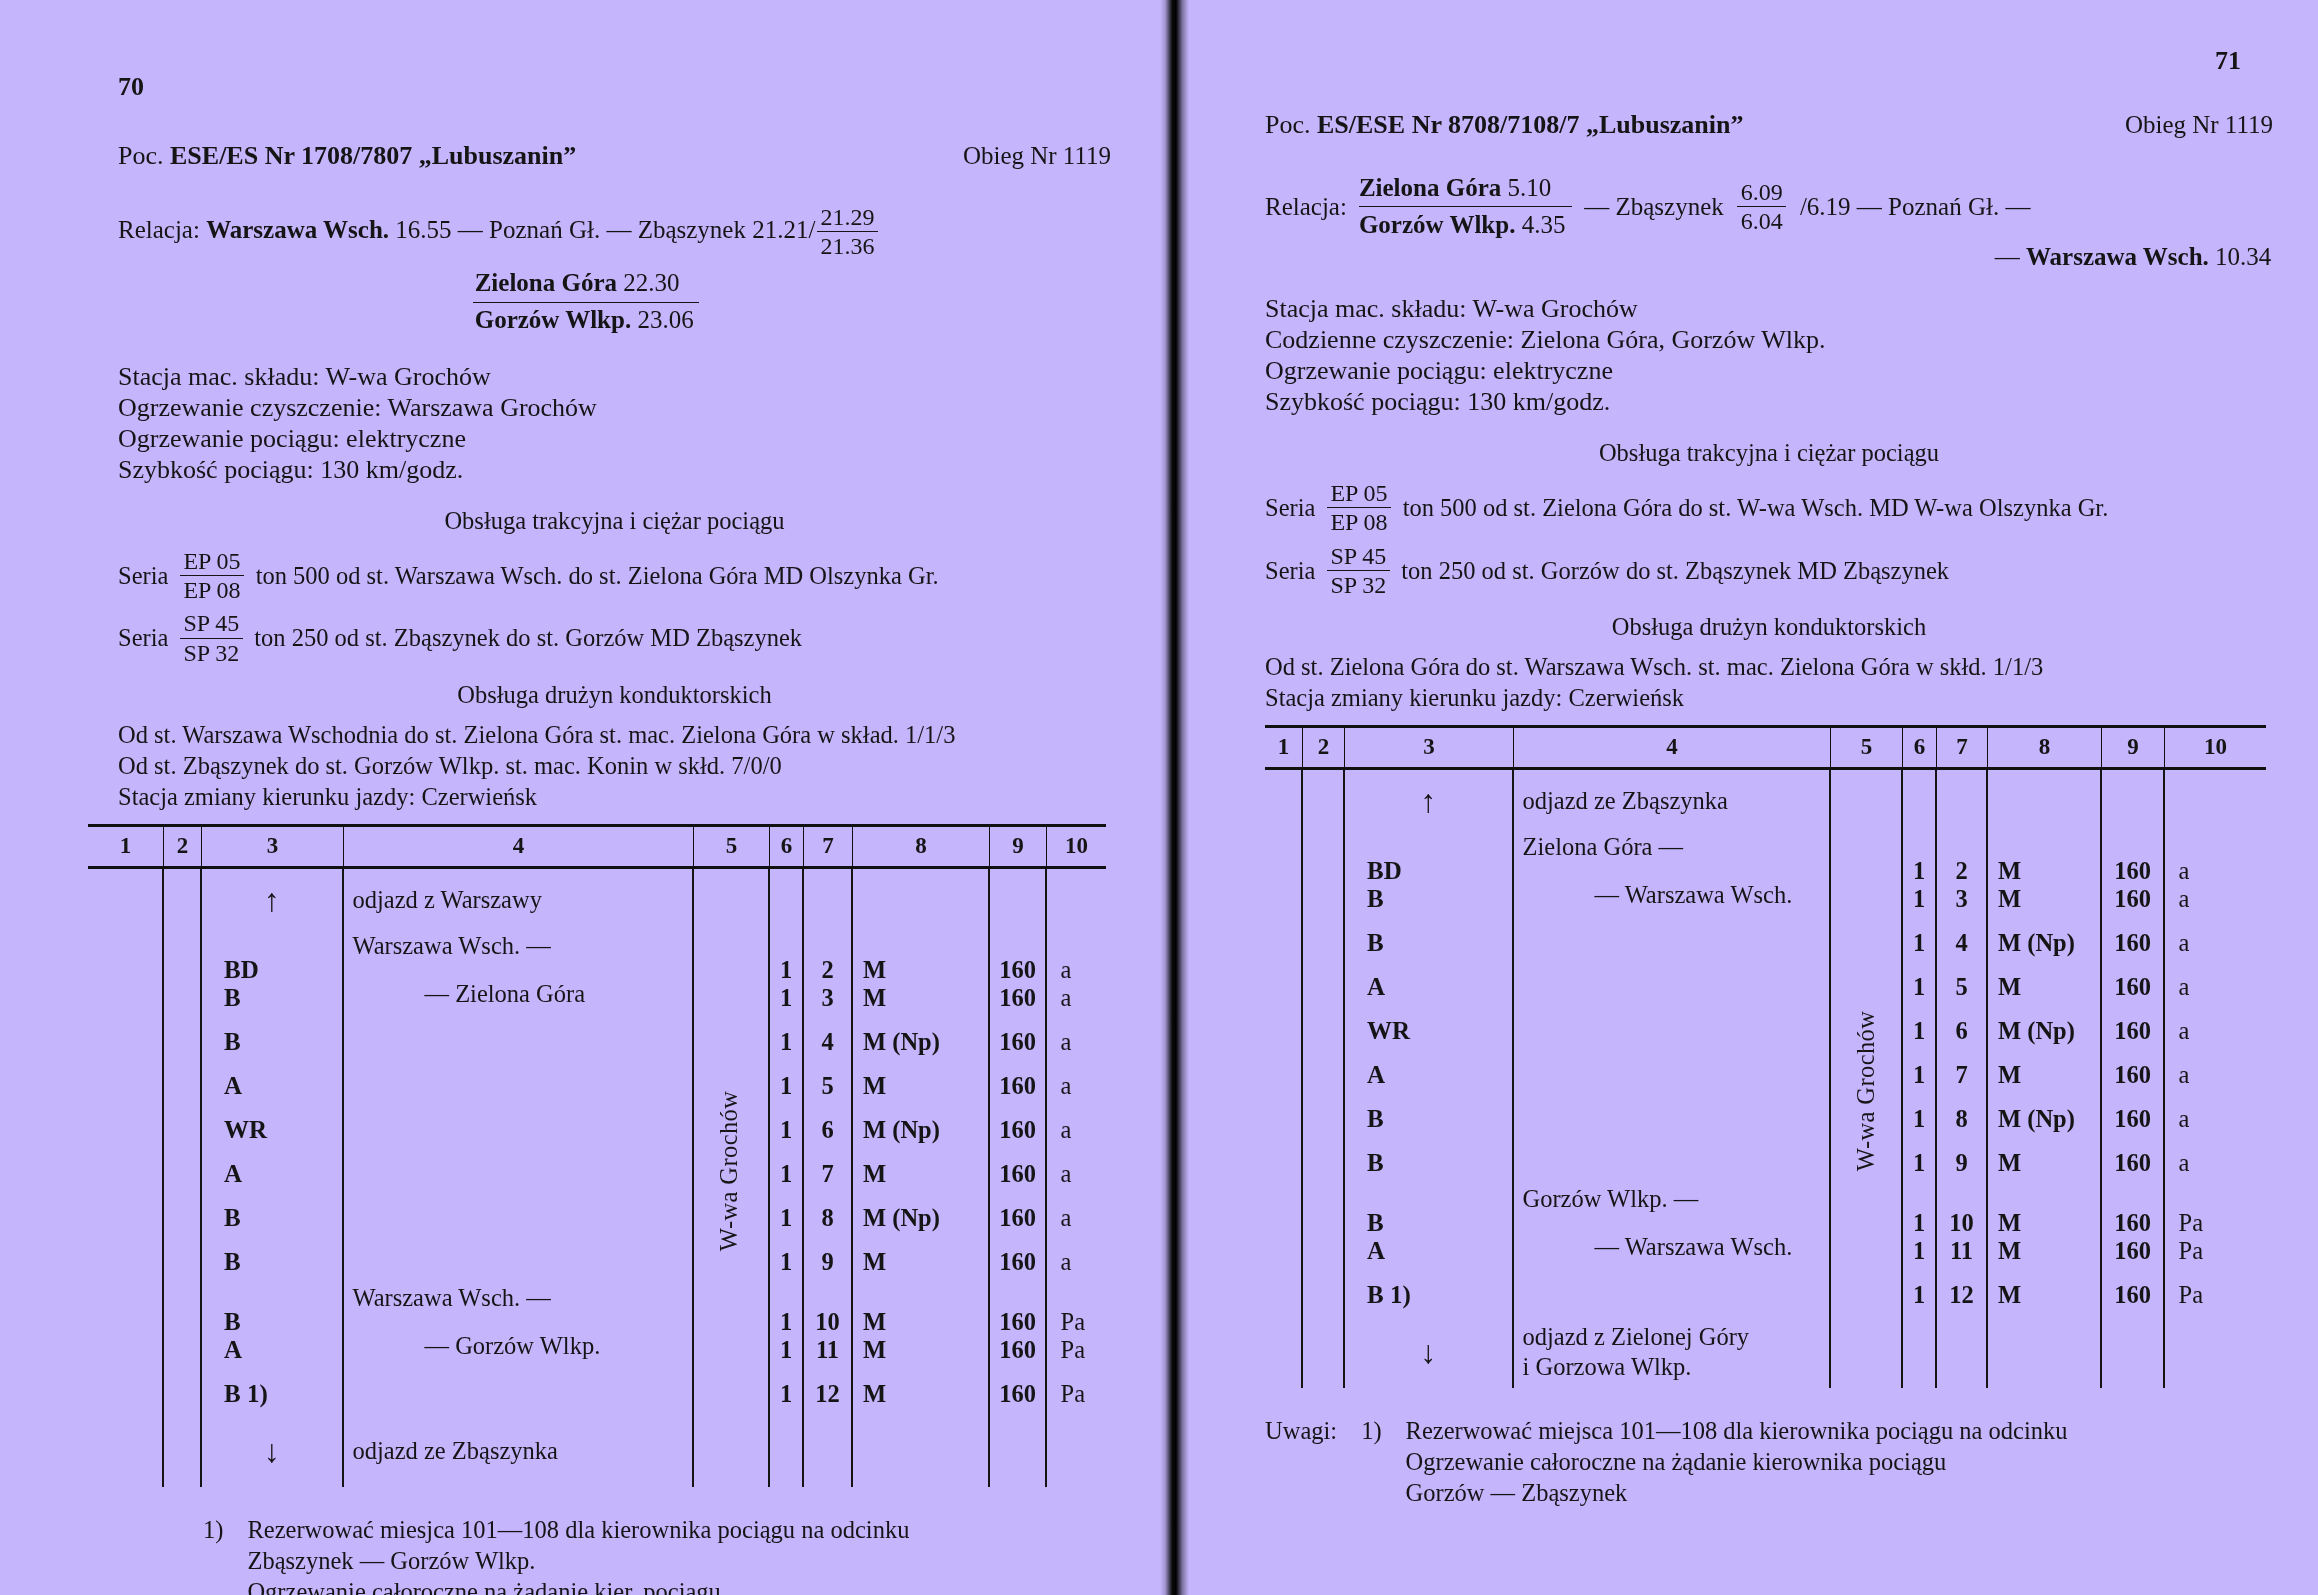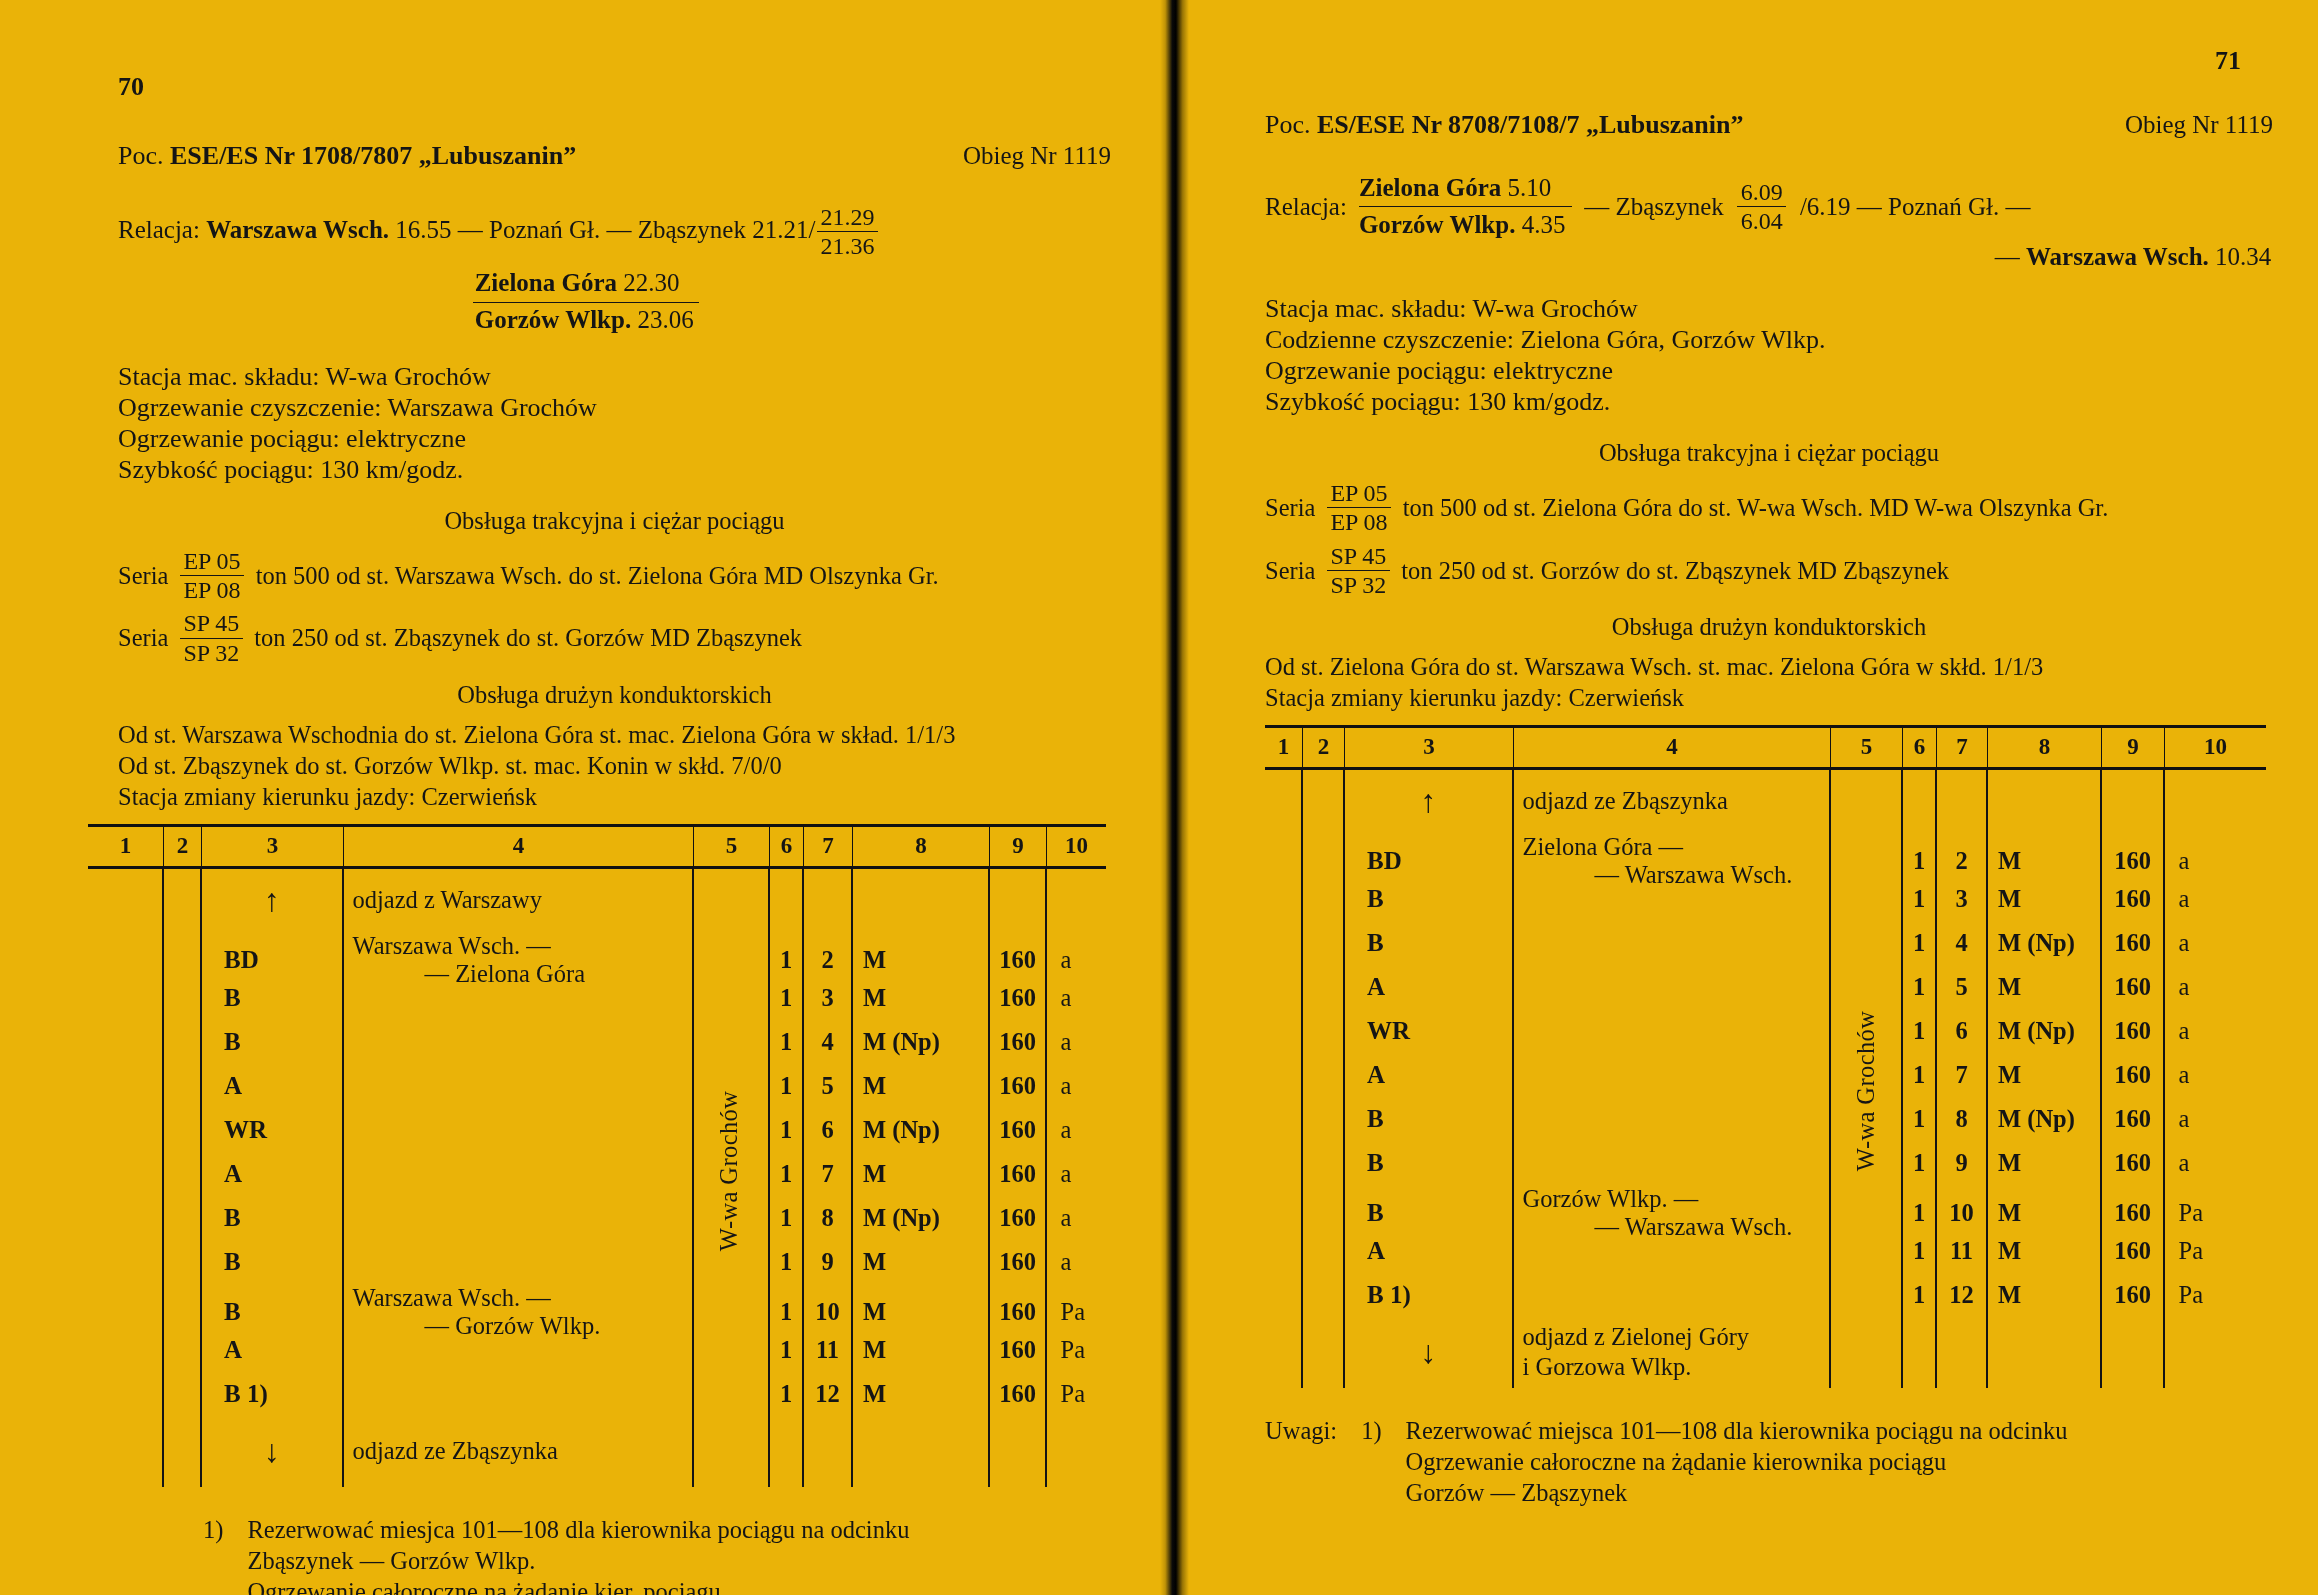--- a/index.html
+++ b/index.html
@@ -1,19 +1,19 @@
 <!DOCTYPE html>
 <html style="font-size:13.5px"><head>
 <meta charset="utf-8">
 <style>
   html,body{margin:0;padding:0;}
   #canvas{
     position:relative;
     width:2319px;height:1595px;
-    background:#eab308;
+    background:#c4b5fd;
     font-family:"Liberation Serif","DejaVu Serif",serif;
     color:#151515;
     overflow:hidden;
   }
   
   .gutter{
     position:absolute;top:0;bottom:0;left:1160px;width:29px;
     background:linear-gradient(90deg,rgba(0,0,0,0) 0%,rgba(0,0,0,.18) 18%,#0a0a0a 42%,#000 55%,rgba(0,0,0,.35) 78%,rgba(0,0,0,0) 100%);
   }
   .page{position:absolute;top:0;height:100%;}
@@ -61,21 +61,21 @@
   .hc{display:flex;align-items:center;justify-content:center;font-size:23px;font-weight:700;border-right:1.7px solid #111;}
   .hc.last{border-right:none;}
   .tbody{position:relative;}
   .trow{}
   .row-car{height:44px;}
   .row-arr-top{height:63px;}
   .row-arr-bot{height:71px;}
   .c{border-right:2.5px solid #141414;}
   .c.last{border-right:none;}
   .car{display:flex;align-items:center;padding-left:22px;font-size:25px;font-weight:700;}
-  .destc{display:flex;flex-direction:column;justify-content:flex-end;padding-left:8.5px;font-size:24.5px;overflow:visible;}
+  .destc{display:flex;flex-direction:column;justify-content:flex-end;padding-left:8.5px;font-size:24.5px;overflow:visible;gap:20px;}
   .dest2{margin-left:72px;}
   .numc{display:flex;align-items:center;justify-content:center;font-size:24.5px;font-weight:700;}
   .mc{display:flex;align-items:center;padding-left:10px;font-size:24.5px;font-weight:600;}
   .ac{display:flex;align-items:center;padding-left:13.5px;font-size:24.5px;}
   .arrowc{display:flex;align-items:center;justify-content:center;font-size:32px;}
   .arrlabel{display:flex;flex-direction:column;justify-content:center;padding-left:8.5px;font-size:24.5px;line-height:30px;}
   .vlabel{position:absolute;white-space:nowrap;font-size:24.5px;letter-spacing:0.4px;transform:translate(-50%,-50%) rotate(-90deg);}
   .left-t .vlabel{left:63%;top:49%;}
   .right-t .vlabel{left:60%;top:52%;}
 

